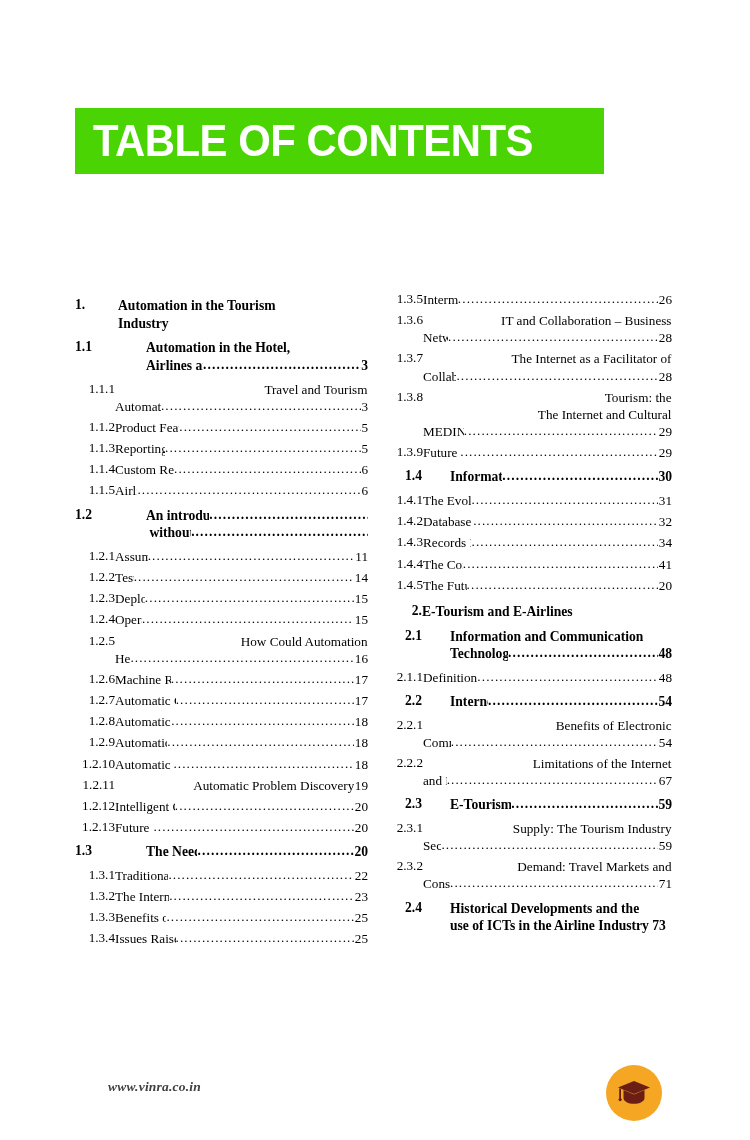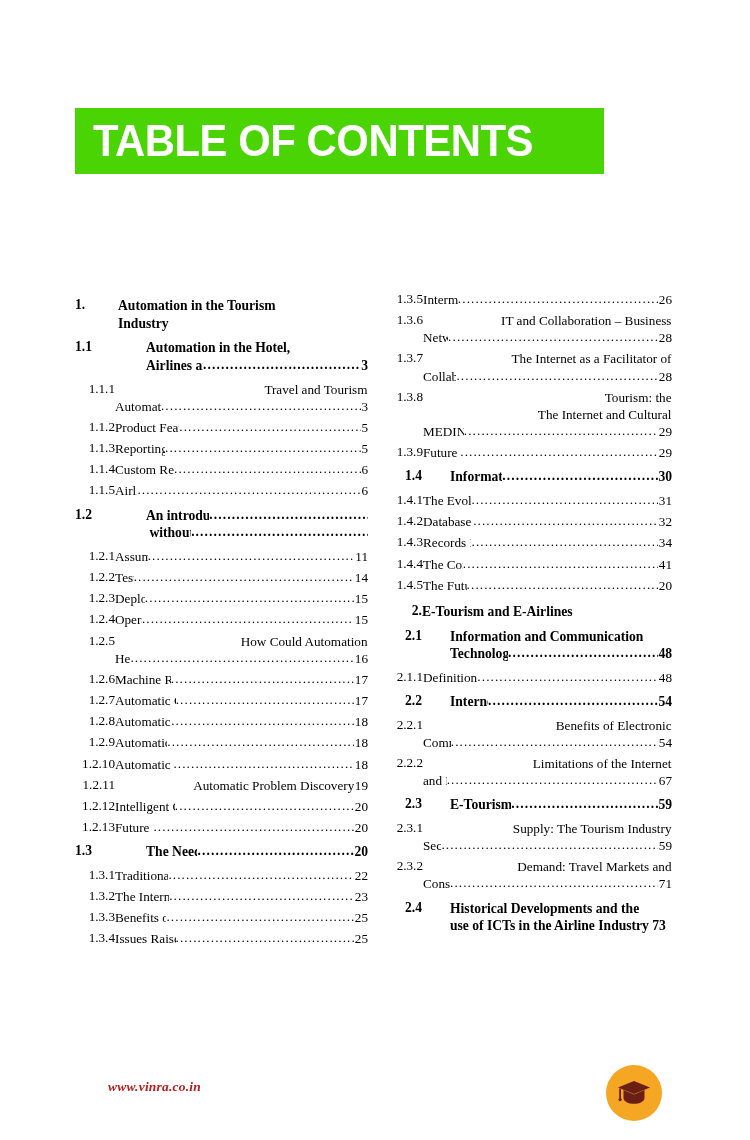--- a/index.html
+++ b/index.html
@@ -140,21 +140,21 @@
 
   
   .footer-url {
     position: absolute;
     left: 108px;
     top: 1079px;
     font-family: "Liberation Serif", "DejaVu Serif", serif;
     font-weight: bold;
     font-style: italic;
     font-size: 13.5px;
-    color: #b91c1c;
+    color: #404040;
     letter-spacing: 0.2px;
   }
   .footer-logo {
     position: absolute;
     left: 606px;
     top: 1065px;
     width: 56px;
     height: 56px;
     border-radius: 50%;
     background: #f5a623;

